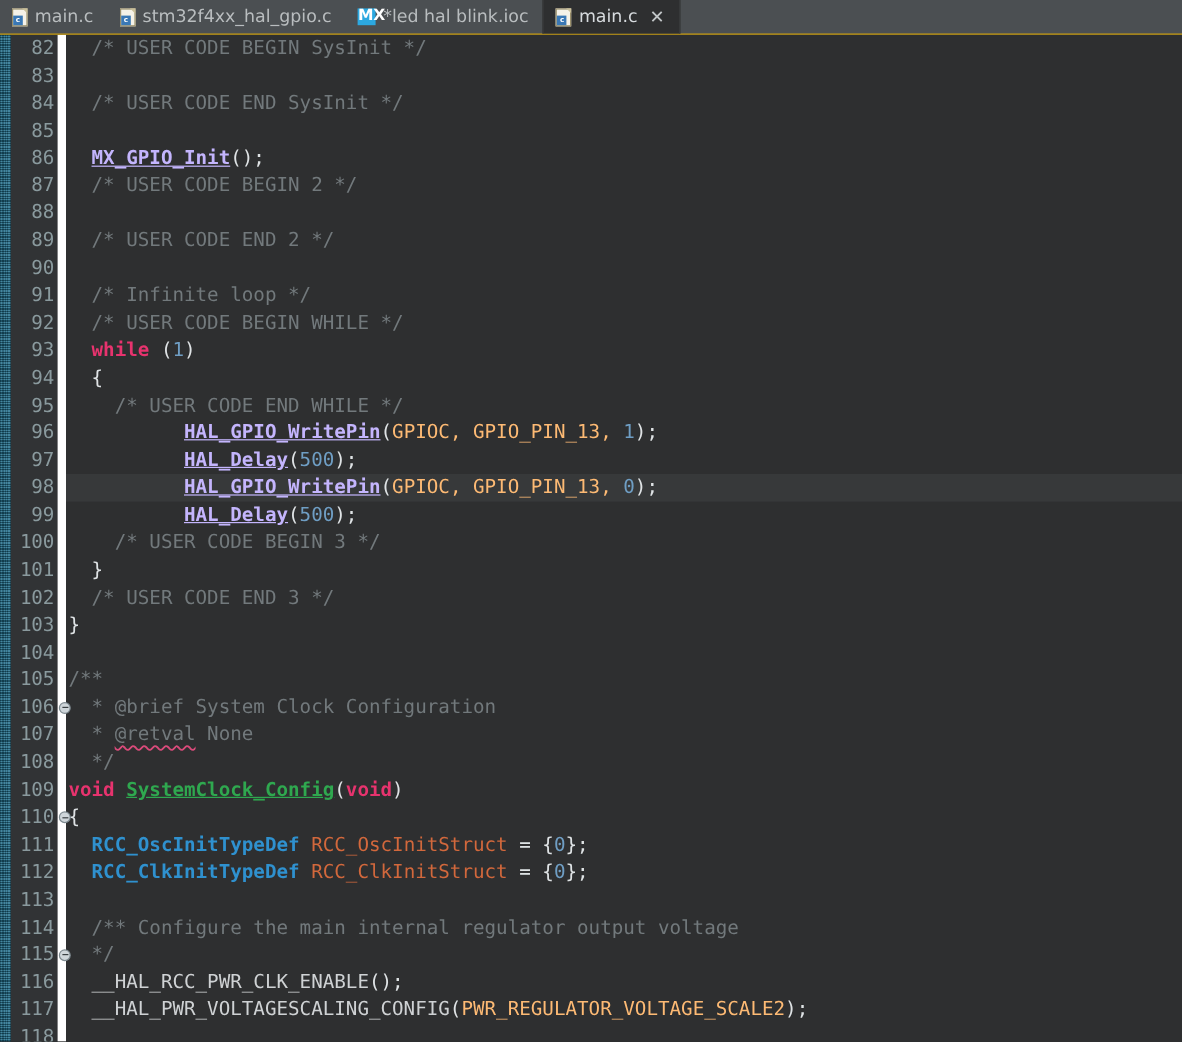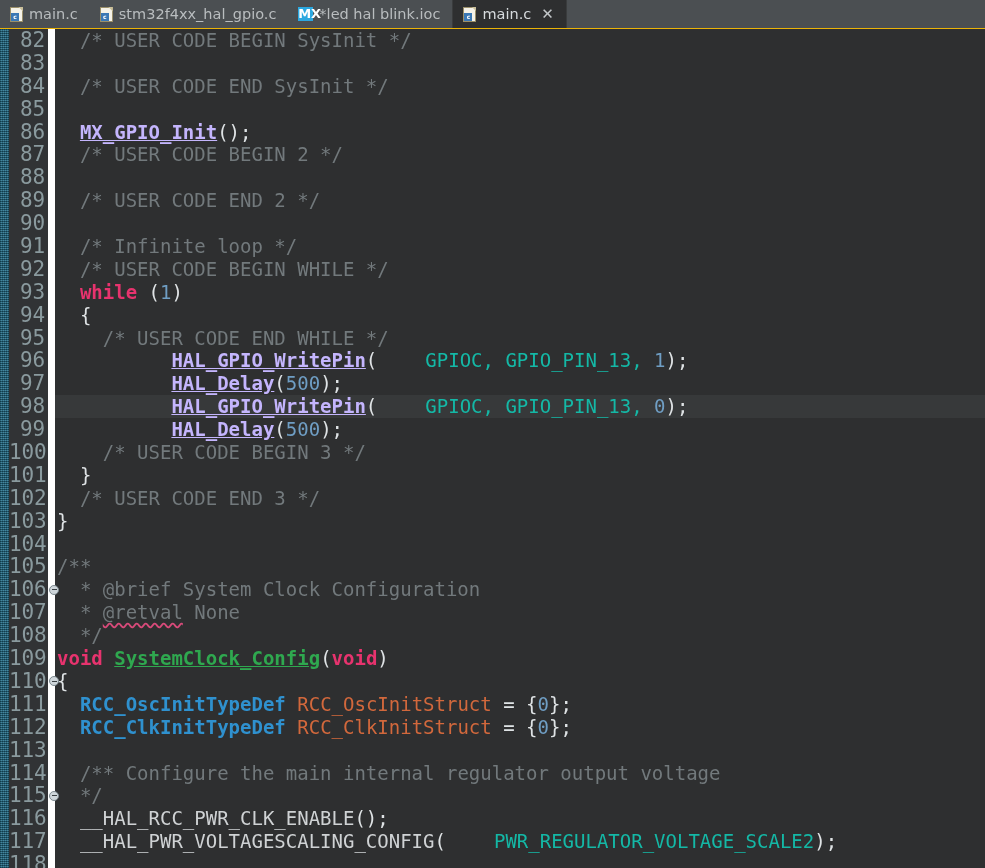--- a/index.html
+++ b/index.html
@@ -138,50 +138,50 @@
     right: 0; height: 839px;
     background: #2e2f30;
     overflow: hidden;
   }
 
   .row {
     height: 22.9px;
     position: relative;
     white-space: pre;
     font-family: "DejaVu Sans Mono", monospace;
-    font-size: 19px;
+    font-size: 16px;
     line-height: 22.9px;
   }
   
   #gutter .ln {
     height: 22.9px;
     line-height: 22.9px;
     text-align: right;
     padding-right: 3px;
     box-sizing: border-box;
     color: #8a9a9e;
     font-family: "DejaVu Sans Mono", monospace;
-    font-size: 21px;
+    font-size: 16px;
     letter-spacing: -0.2px;
   }
   
   #codearea .row { padding-left: 2px; color: #cfd2d4; }
   #codearea .row.cur { background: #37393a; }
 
   
   .cmt   { color: #72797c; }
   .kw    { color: #e7336e; font-weight: bold; }
   .fn    { color: #c4b5fd; font-weight: bold; text-decoration: underline; }
   .fn2   { color: #2fa84f; font-weight: bold; text-decoration: underline; }
   .macro { color: #cfd2d4; }
   .type  { color: #2f91cf; font-weight: bold; }
   .var   { color: #d2683c; }
   .num   { color: #6f9ec4; }
   .pl    { color: #dfe3e5; }
-  .ident { color: #14b8a6; margin-left: 48px; }
+  .ident { color: #fdba74; }
   .squig {
     text-decoration: underline;
     text-decoration-style: wavy;
     text-decoration-color: #d94a7a;
     text-underline-offset: 3px;
   }
 
   
   .foldmark {
     position: absolute;

